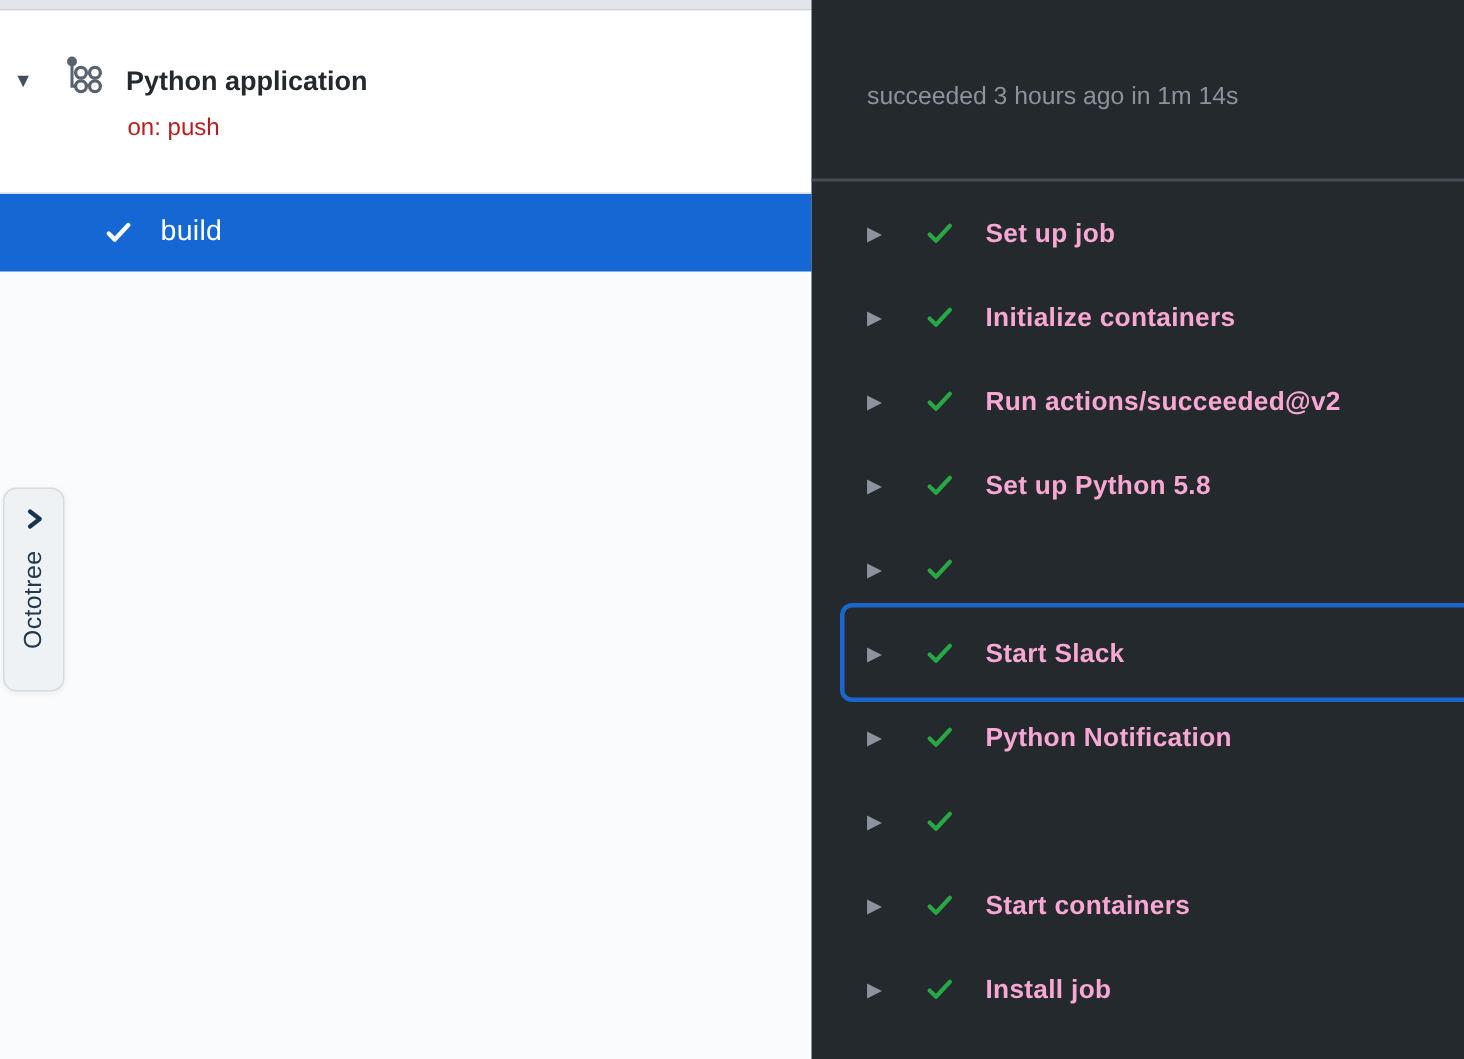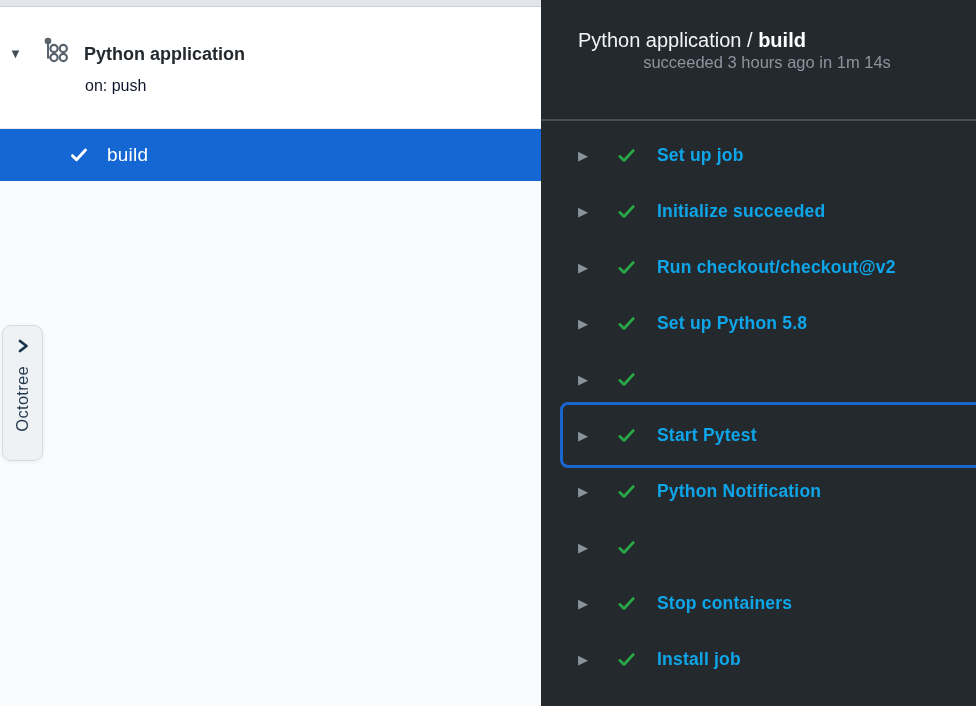--- a/index.html
+++ b/index.html
@@ -32,21 +32,21 @@
     line-height: 1;
   }
   .wf-icon { position: absolute; left: 41px; top: 29px; }
   .wf-name {
     position: absolute; left: 84px; top: 37px;
     font-size: 18px; font-weight: 700; color: #24292e;
     cursor: pointer; white-space: nowrap;
   }
   .wf-trigger {
     position: absolute; left: 85px; top: 70px;
-    font-size: 16px; color: #0f172a; white-space: nowrap;
+    font-size: 16px; color: #b91c1c; white-space: nowrap;
   }
   .job-row {
     height: 52px; background: #1567d3;
     display: flex; align-items: center;
     padding-left: 70px; cursor: pointer;
   }
   .job-row .job-name {
     margin-left: 19px; color: #ffffff; font-size: 19px;
     letter-spacing: 0.2px;
   }
@@ -79,38 +79,38 @@
     box-sizing: border-box; height: 121px;
     padding: 28px 20px 0 37px;
     border-bottom: 2px solid #464e56;
   }
   .breadcrumb {
     font-size: 20px; line-height: 24px; color: #f2f4f6;
     font-weight: 400; white-space: nowrap;
   }
   .breadcrumb .bc-job { font-weight: 700; color: #ffffff; }
   .job-summary {
-    margin-top: 0; font-size: 16.5px; line-height: 20px;
-    color: #8b949e; white-space: nowrap; text-align: center;
+    margin-top: 26px; font-size: 16.5px; line-height: 20px;
+    color: #8b949e; white-space: nowrap;
   }
 
   .steps-list { list-style: none; margin: 6px 0 0 0; padding: 0; }
   .step {
     position: relative; height: 56px;
     display: flex; align-items: center;
     padding-left: 37px; cursor: pointer;
   }
   .step-caret {
     width: 13px; font-size: 13px; color: #8b949e;
     line-height: 1; flex: none; cursor: pointer;
   }
   .step-check { margin-left: 26px; flex: none; display: flex; }
   .step-label {
     margin-left: 21px; font-size: 17.5px; font-weight: 700;
-    color: #0ea5e9; letter-spacing: 0.2px; white-space: nowrap;
+    color: #f9a8d4; letter-spacing: 0.2px; white-space: nowrap;
   }
   .step.focused::after {
     content: ""; position: absolute;
     left: 19px; right: -14px; top: -5px; bottom: -5px;
     border: 3px solid #1a66cc; border-radius: 8px;
     pointer-events: none;
   }
 </style>
 </head>
 <body>
@@ -148,23 +148,20 @@
       <svg width="14" height="14" viewBox="0 0 14 14" fill="none">
         <path d="M4 2 L10.5 7 L4 12" stroke="#17334e" stroke-width="2.8" stroke-linecap="round" stroke-linejoin="round"></path>
       </svg>
     </span>
     <span class="octotree-label">Octotree</span>
   </div>
 </div>
 
 <div class="job-panel">
   <div class="job-header">
-    <div class="breadcrumb">
-      <span class="bc-workflow">Python application </span><span class="bc-sep">/</span><span class="bc-job"> build</span>
-    </div>
     <div class="job-summary">succeeded 3 hours ago in 1m 14s</div>
   </div>
 
   <ul class="steps-list">
   <li class="step">
     <span class="step-caret">▶</span>
     <span class="step-check">
       <svg width="19" height="19" viewBox="0 0 16 16" fill="none">
         <path d="M2.3 8.7 L5.9 12.2 L13.7 3.8" stroke="#28a745" stroke-width="2.3" stroke-linecap="round" stroke-linejoin="round"></path>
       </svg>
@@ -172,31 +169,31 @@
     <span class="step-label">Set up job</span>
   </li>
 
   <li class="step">
     <span class="step-caret">▶</span>
     <span class="step-check">
       <svg width="19" height="19" viewBox="0 0 16 16" fill="none">
         <path d="M2.3 8.7 L5.9 12.2 L13.7 3.8" stroke="#28a745" stroke-width="2.3" stroke-linecap="round" stroke-linejoin="round"></path>
       </svg>
     </span>
-    <span class="step-label">Initialize succeeded</span>
-  </li>
-
-  <li class="step">
-    <span class="step-caret">▶</span>
-    <span class="step-check">
-      <svg width="19" height="19" viewBox="0 0 16 16" fill="none">
-        <path d="M2.3 8.7 L5.9 12.2 L13.7 3.8" stroke="#28a745" stroke-width="2.3" stroke-linecap="round" stroke-linejoin="round"></path>
-      </svg>
-    </span>
-    <span class="step-label">Run checkout/checkout@v2</span>
+    <span class="step-label">Initialize containers</span>
+  </li>
+
+  <li class="step">
+    <span class="step-caret">▶</span>
+    <span class="step-check">
+      <svg width="19" height="19" viewBox="0 0 16 16" fill="none">
+        <path d="M2.3 8.7 L5.9 12.2 L13.7 3.8" stroke="#28a745" stroke-width="2.3" stroke-linecap="round" stroke-linejoin="round"></path>
+      </svg>
+    </span>
+    <span class="step-label">Run actions/succeeded@v2</span>
   </li>
 
   <li class="step">
     <span class="step-caret">▶</span>
     <span class="step-check">
       <svg width="19" height="19" viewBox="0 0 16 16" fill="none">
         <path d="M2.3 8.7 L5.9 12.2 L13.7 3.8" stroke="#28a745" stroke-width="2.3" stroke-linecap="round" stroke-linejoin="round"></path>
       </svg>
     </span>
     <span class="step-label">Set up Python 5.8</span>
@@ -211,21 +208,21 @@
     </span>
   </li>
 
   <li class="step focused">
     <span class="step-caret">▶</span>
     <span class="step-check">
       <svg width="19" height="19" viewBox="0 0 16 16" fill="none">
         <path d="M2.3 8.7 L5.9 12.2 L13.7 3.8" stroke="#28a745" stroke-width="2.3" stroke-linecap="round" stroke-linejoin="round"></path>
       </svg>
     </span>
-    <span class="step-label">Start Pytest</span>
+    <span class="step-label">Start Slack</span>
   </li>
 
   <li class="step">
     <span class="step-caret">▶</span>
     <span class="step-check">
       <svg width="19" height="19" viewBox="0 0 16 16" fill="none">
         <path d="M2.3 8.7 L5.9 12.2 L13.7 3.8" stroke="#28a745" stroke-width="2.3" stroke-linecap="round" stroke-linejoin="round"></path>
       </svg>
     </span>
     <span class="step-label">Python Notification</span>
@@ -240,21 +237,21 @@
     </span>
   </li>
 
   <li class="step">
     <span class="step-caret">▶</span>
     <span class="step-check">
       <svg width="19" height="19" viewBox="0 0 16 16" fill="none">
         <path d="M2.3 8.7 L5.9 12.2 L13.7 3.8" stroke="#28a745" stroke-width="2.3" stroke-linecap="round" stroke-linejoin="round"></path>
       </svg>
     </span>
-    <span class="step-label">Stop containers</span>
+    <span class="step-label">Start containers</span>
   </li>
 
   <li class="step">
     <span class="step-caret">▶</span>
     <span class="step-check">
       <svg width="19" height="19" viewBox="0 0 16 16" fill="none">
         <path d="M2.3 8.7 L5.9 12.2 L13.7 3.8" stroke="#28a745" stroke-width="2.3" stroke-linecap="round" stroke-linejoin="round"></path>
       </svg>
     </span>
     <span class="step-label">Install job</span>

